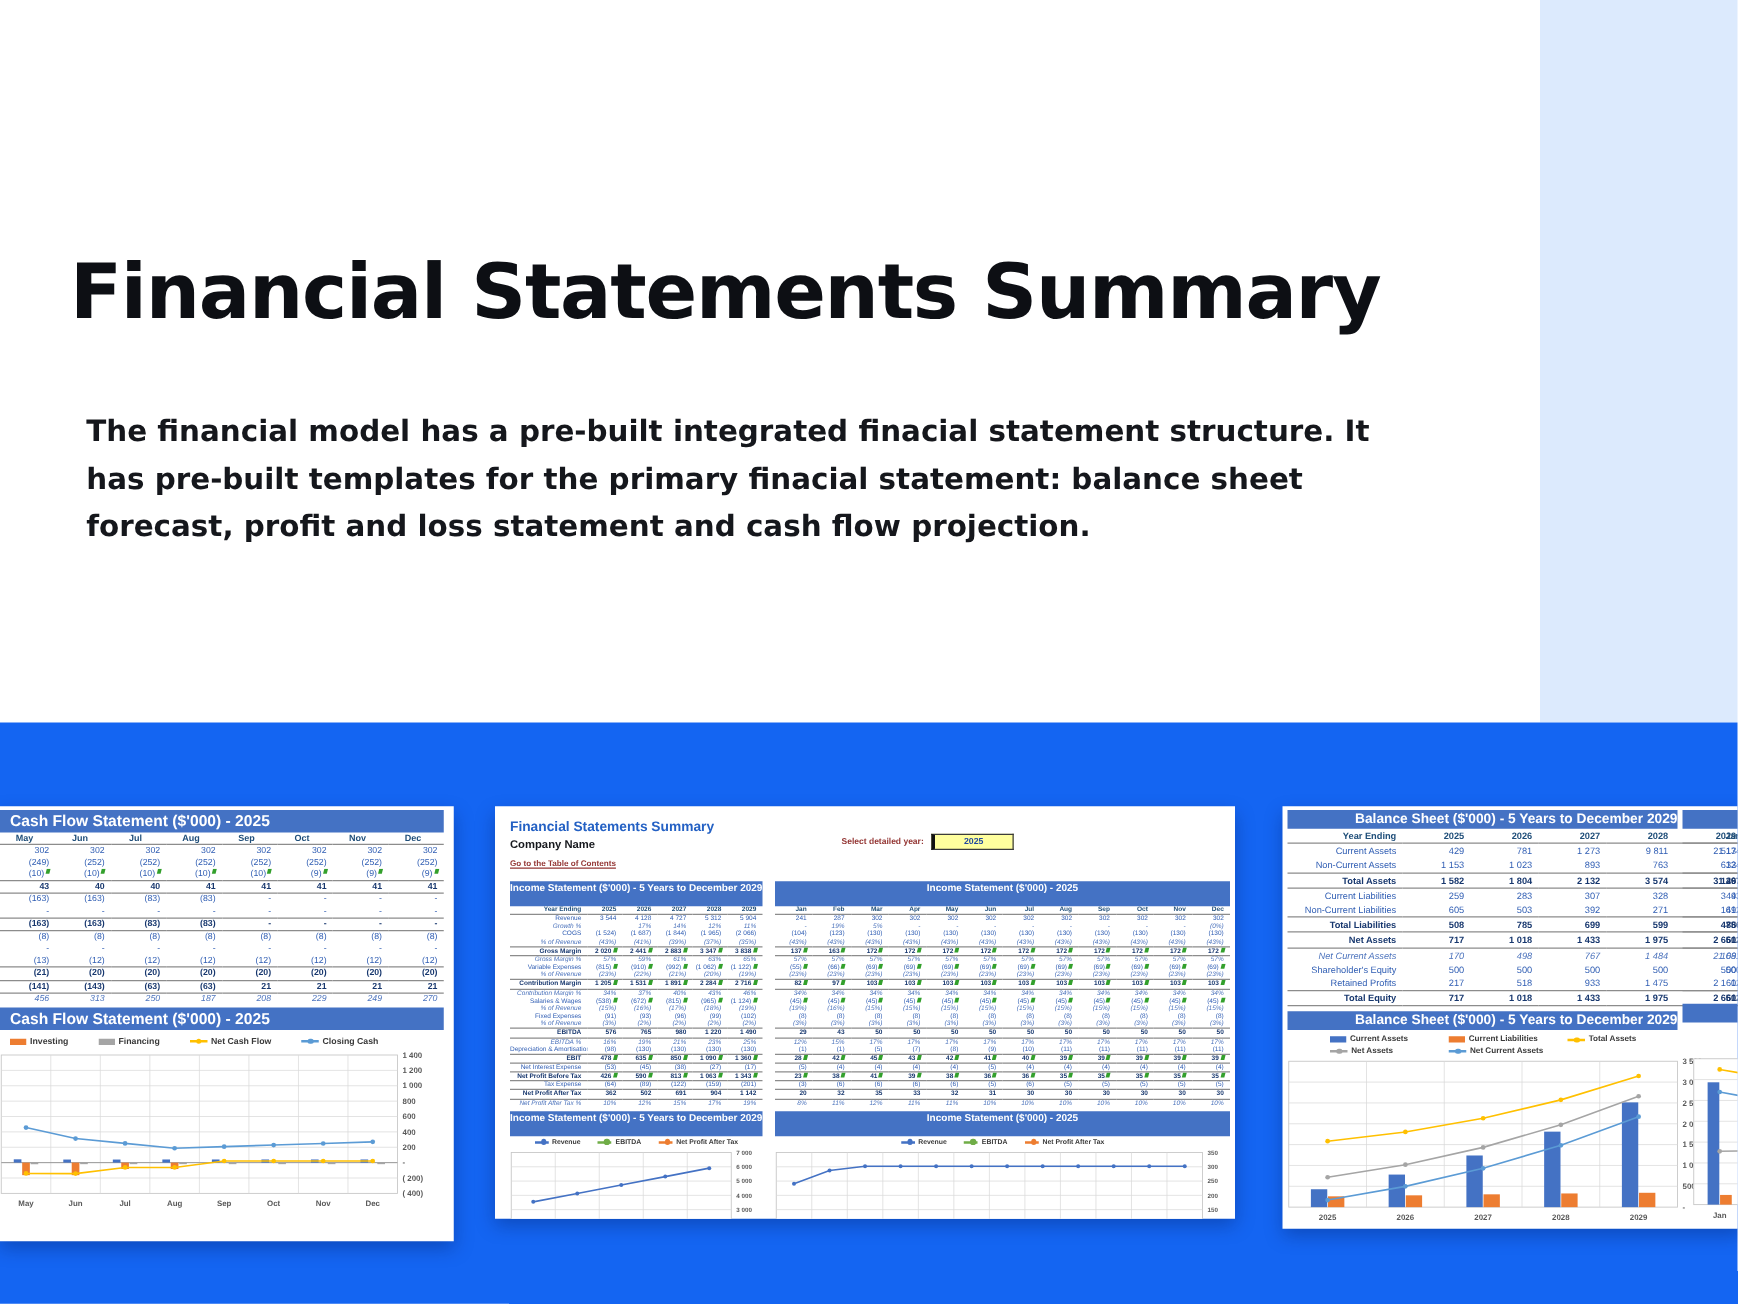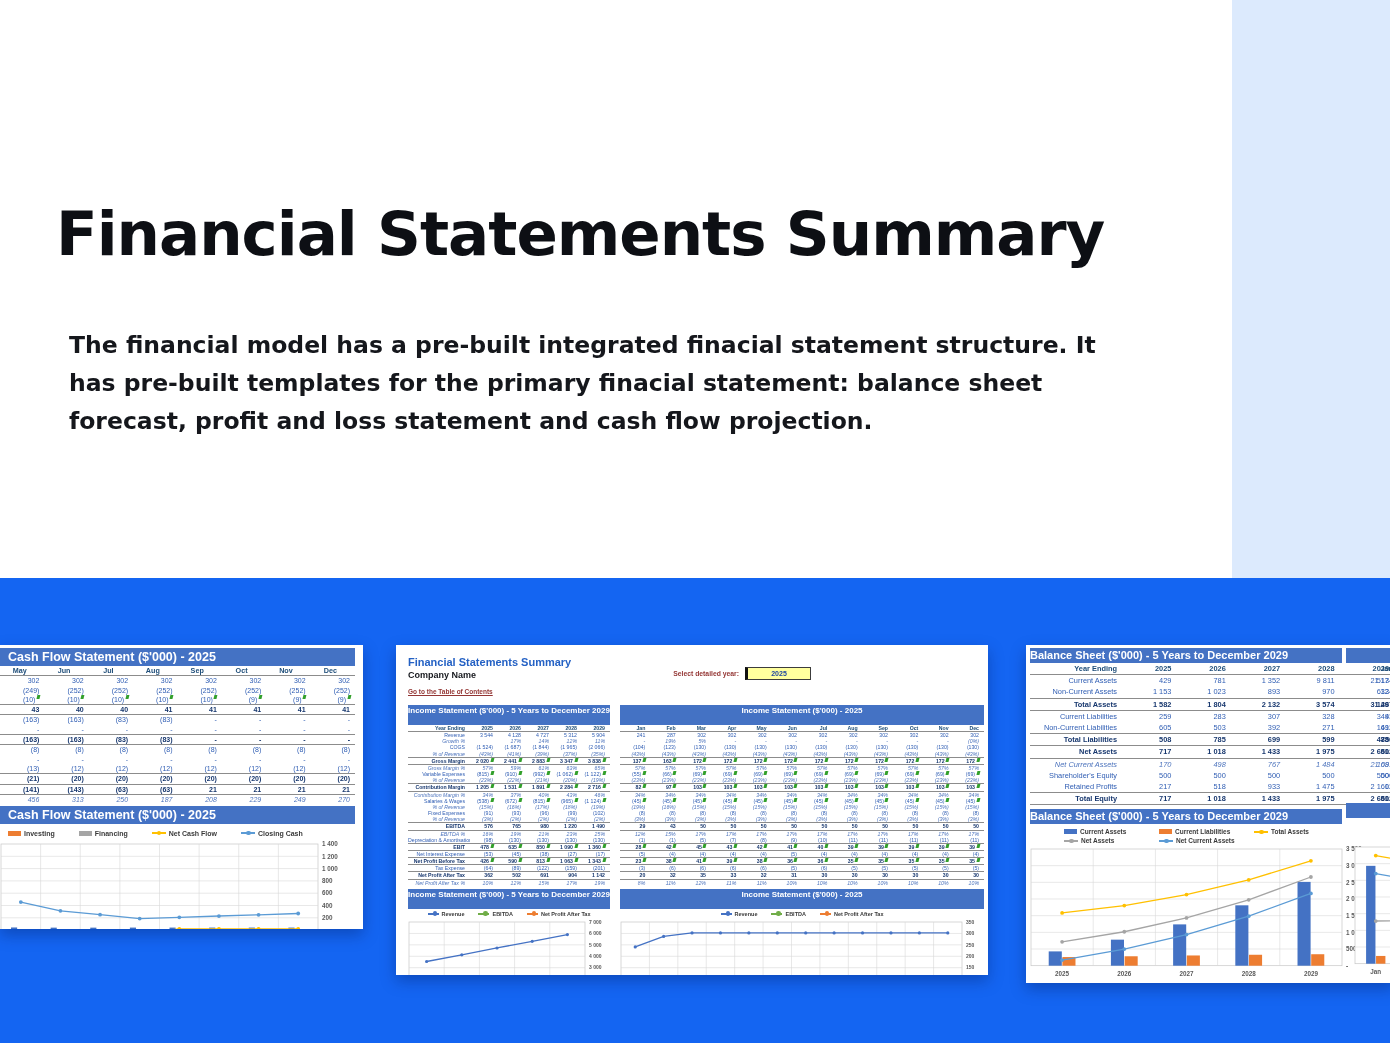--- a/index.html
+++ b/index.html
@@ -17,29 +17,29 @@
   .i-caret{position:absolute;left:50%;top:-0.34em;transform:translateX(-50%);font-size:0.62em;font-weight:700;}
   .brand-bottom{font-family:"DejaVu Sans Mono",monospace;font-weight:700;font-size:35px;color:#111318;letter-spacing:3px;margin-top:4px;}
   .hero-title{position:absolute;left:56px;top:198px;margin:0;font-family:"DejaVu Sans",sans-serif;
               font-weight:700;font-size:61px;letter-spacing:-1px;color:#0d0f14;}
   .hero-desc{position:absolute;left:57px;top:314px;width:1045px;margin:12px;font-family:"DejaVu Sans",sans-serif;
              font-weight:700;font-size:23.5px;line-height:38px;color:#15171c;}
 
   
   .blue-band{position:absolute;left:0;top:578px;width:1390px;height:465px;background:#1465f2;overflow:hidden;}
   .panel{position:absolute;background:#ffffff;box-shadow:0 6px 14px rgba(0,25,90,.35);overflow:hidden;}
-  .panel-cashflow{left:0;top:67px;width:363px;height:284px;}
+  .panel-cashflow{left:0;top:67px;width:363px;height:348px;}
   .panel-summary{left:396px;top:67px;width:592px;height:330px;}
   .panel-balance{left:1026px;top:67px;width:364px;height:335px;}
 
   
   .xlbar{background:#4472c4;color:#fff;font-weight:700;}
   .cf-bar{height:18px;line-height:18px;font-size:12.5px;padding-left:8px;margin:3px 8px 0 0;}
   .inc-bar{height:20px;line-height:12px;font-size:8px;text-align:center;}
-  .bal-bar{height:15px;line-height:15px;font-size:11px;text-align:left;}
+  .bal-bar{height:15px;line-height:15px;font-size:11px;text-align:right;}
 
   
   table.xtab{border-collapse:collapse;table-layout:fixed;width:100%;}
   table.xtab td{padding:0 5px 0 0;text-align:right;white-space:nowrap;overflow:hidden;}
   .r-head td{color:#1f4e79;font-weight:700;border-bottom:1px solid #8c8c8c;}
   .r-plain td{color:#2f5db3;}
   .r-bold td{color:#17376e;font-weight:700;border-top:1px solid #8c8c8c;border-bottom:1px solid #8c8c8c;}
   .r-italic td{color:#4d74bd;font-style:italic;}
   td.lbl{text-align:left;padding-left:2px;}
   td.fl::after{content:"";display:inline-block;width:2.5px;height:3.5px;margin-left:1.5px;background:#33a02c;transform:skewX(-14deg);vertical-align:top;}
@@ -1108,30 +1108,30 @@
               <td>2027</td>
               <td>2028</td>
               <td>2029</td>
             </tr>
           </thead>
         <tbody id="ba-body">
             <tr class="r-plain">
               <td class="lbl">Current Assets</td>
               <td>429</td>
               <td>781</td>
-              <td>1 352</td>
+              <td>1 273</td>
               <td>9 811</td>
               <td>2 513</td>
             </tr>
             <tr class="r-plain">
               <td class="lbl">Non-Current Assets</td>
               <td>1 153</td>
               <td>1 023</td>
               <td>893</td>
-              <td>970</td>
+              <td>763</td>
               <td>633</td>
             </tr>
             <tr class="r-bold">
               <td class="lbl">Total Assets</td>
               <td>1 582</td>
               <td>1 804</td>
               <td>2 132</td>
               <td>3 574</td>
               <td>3 146</td>
             </tr>

